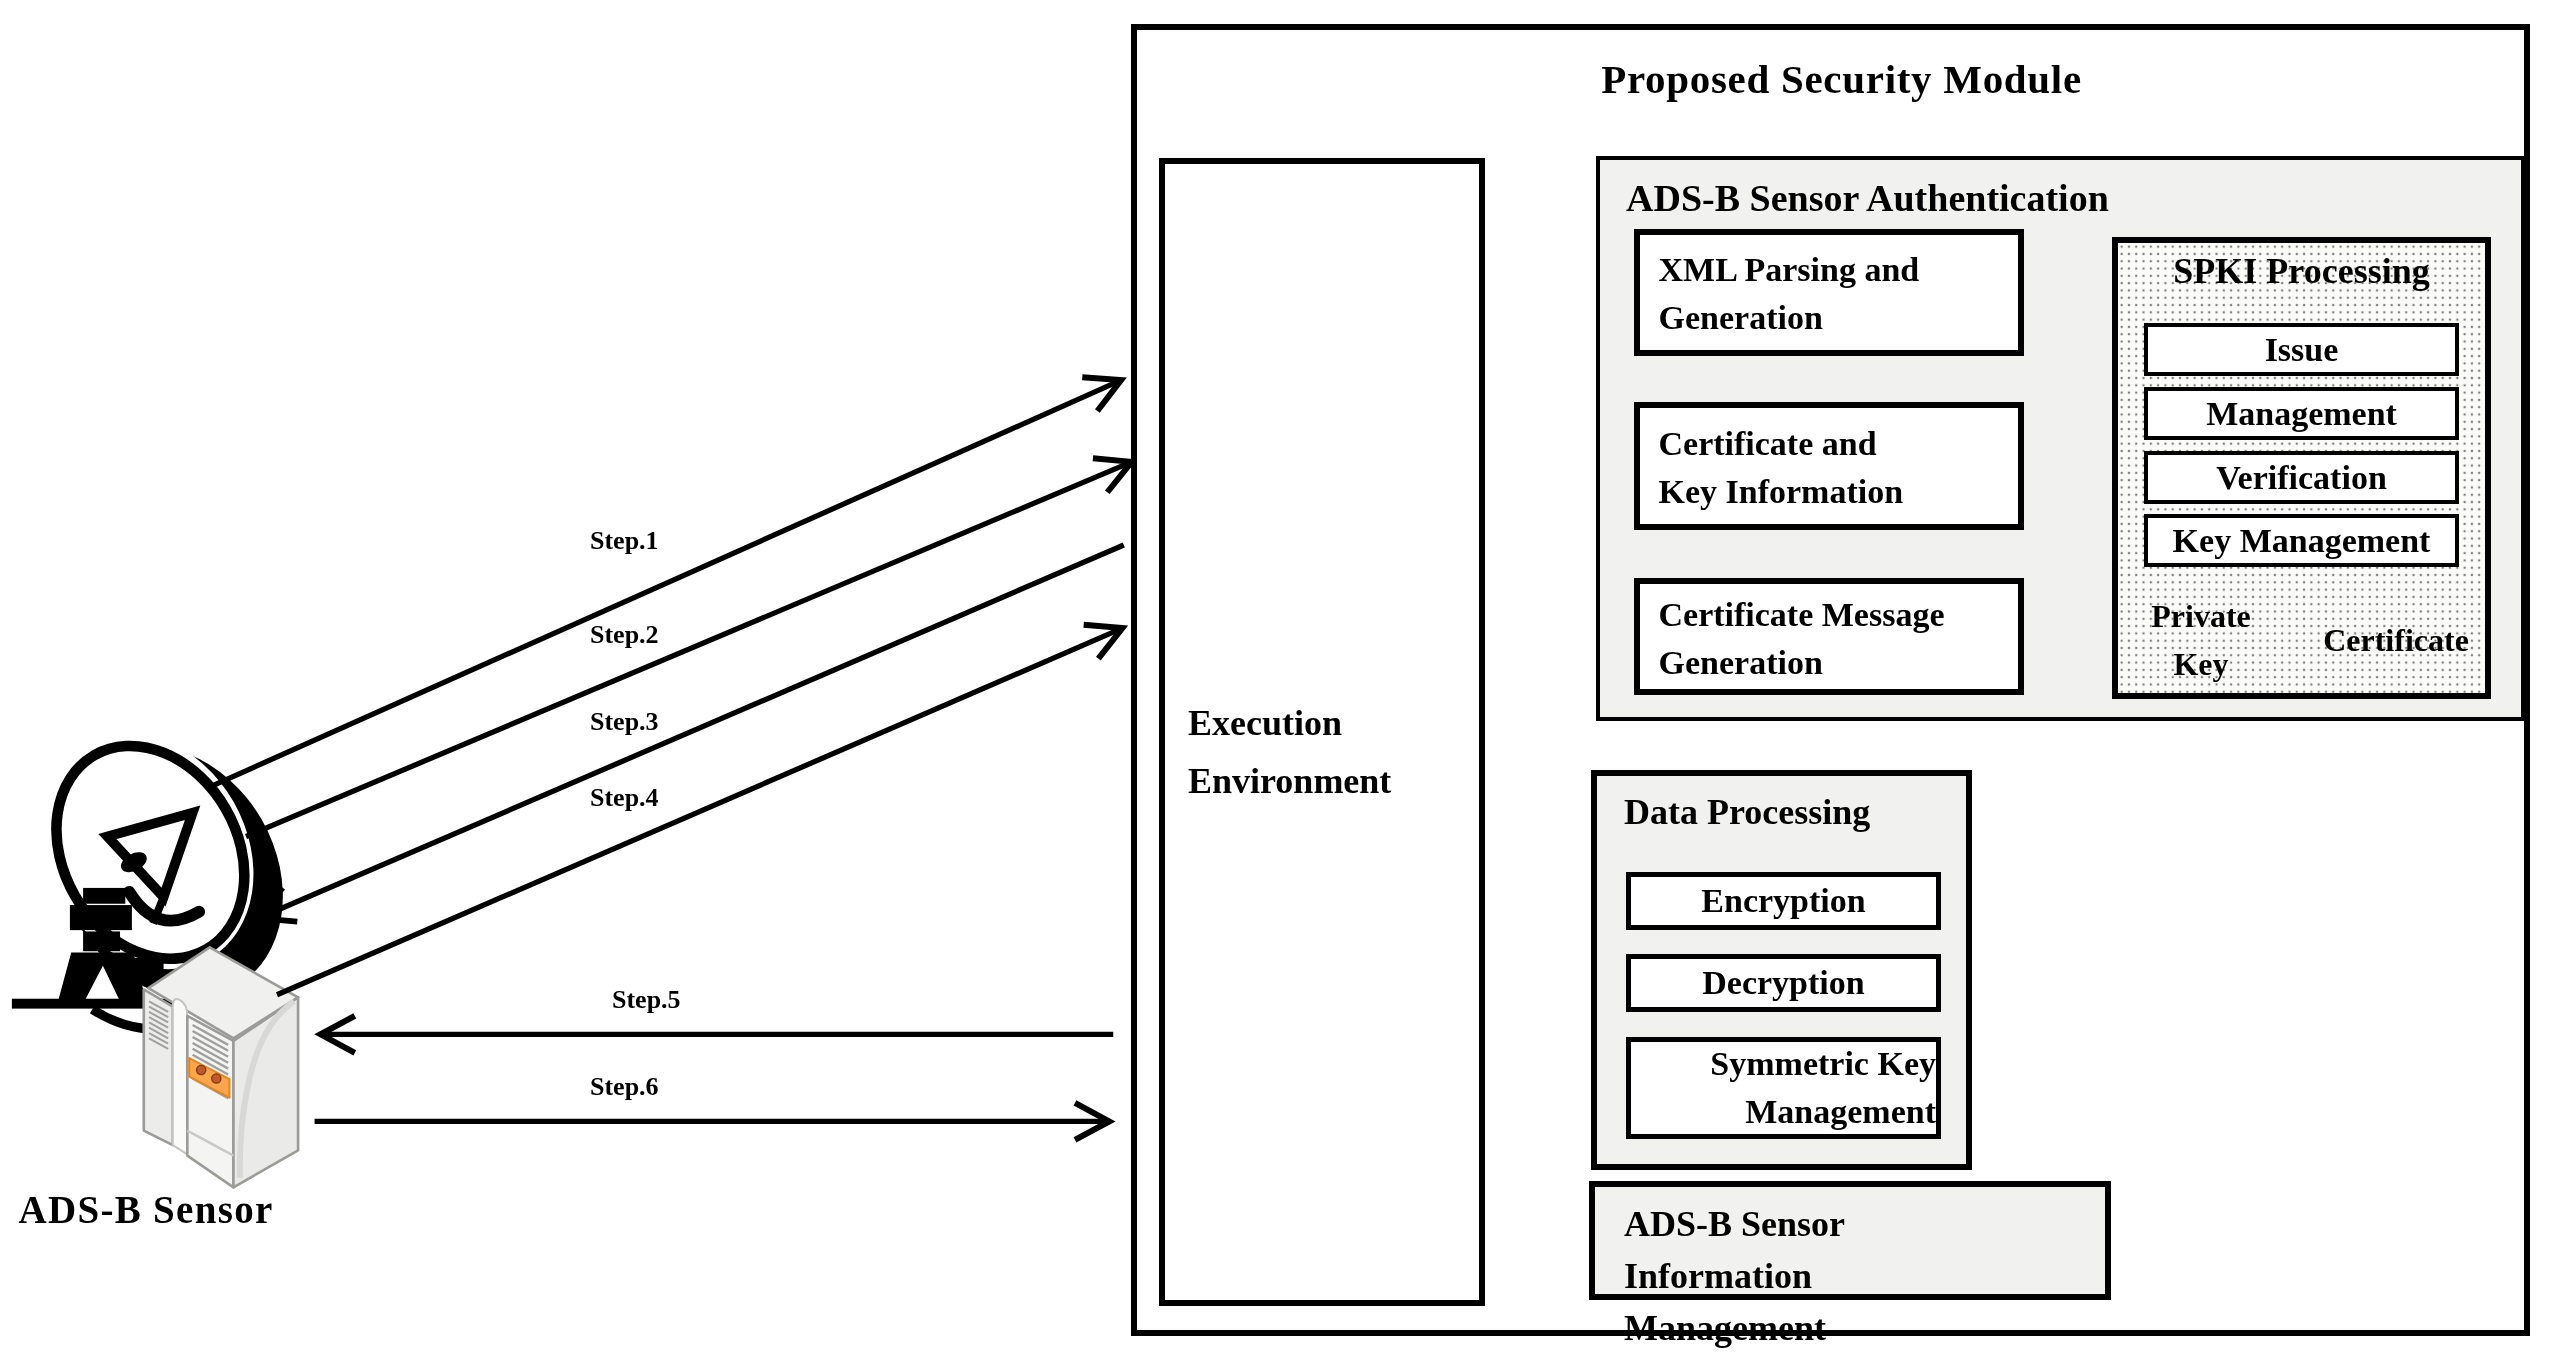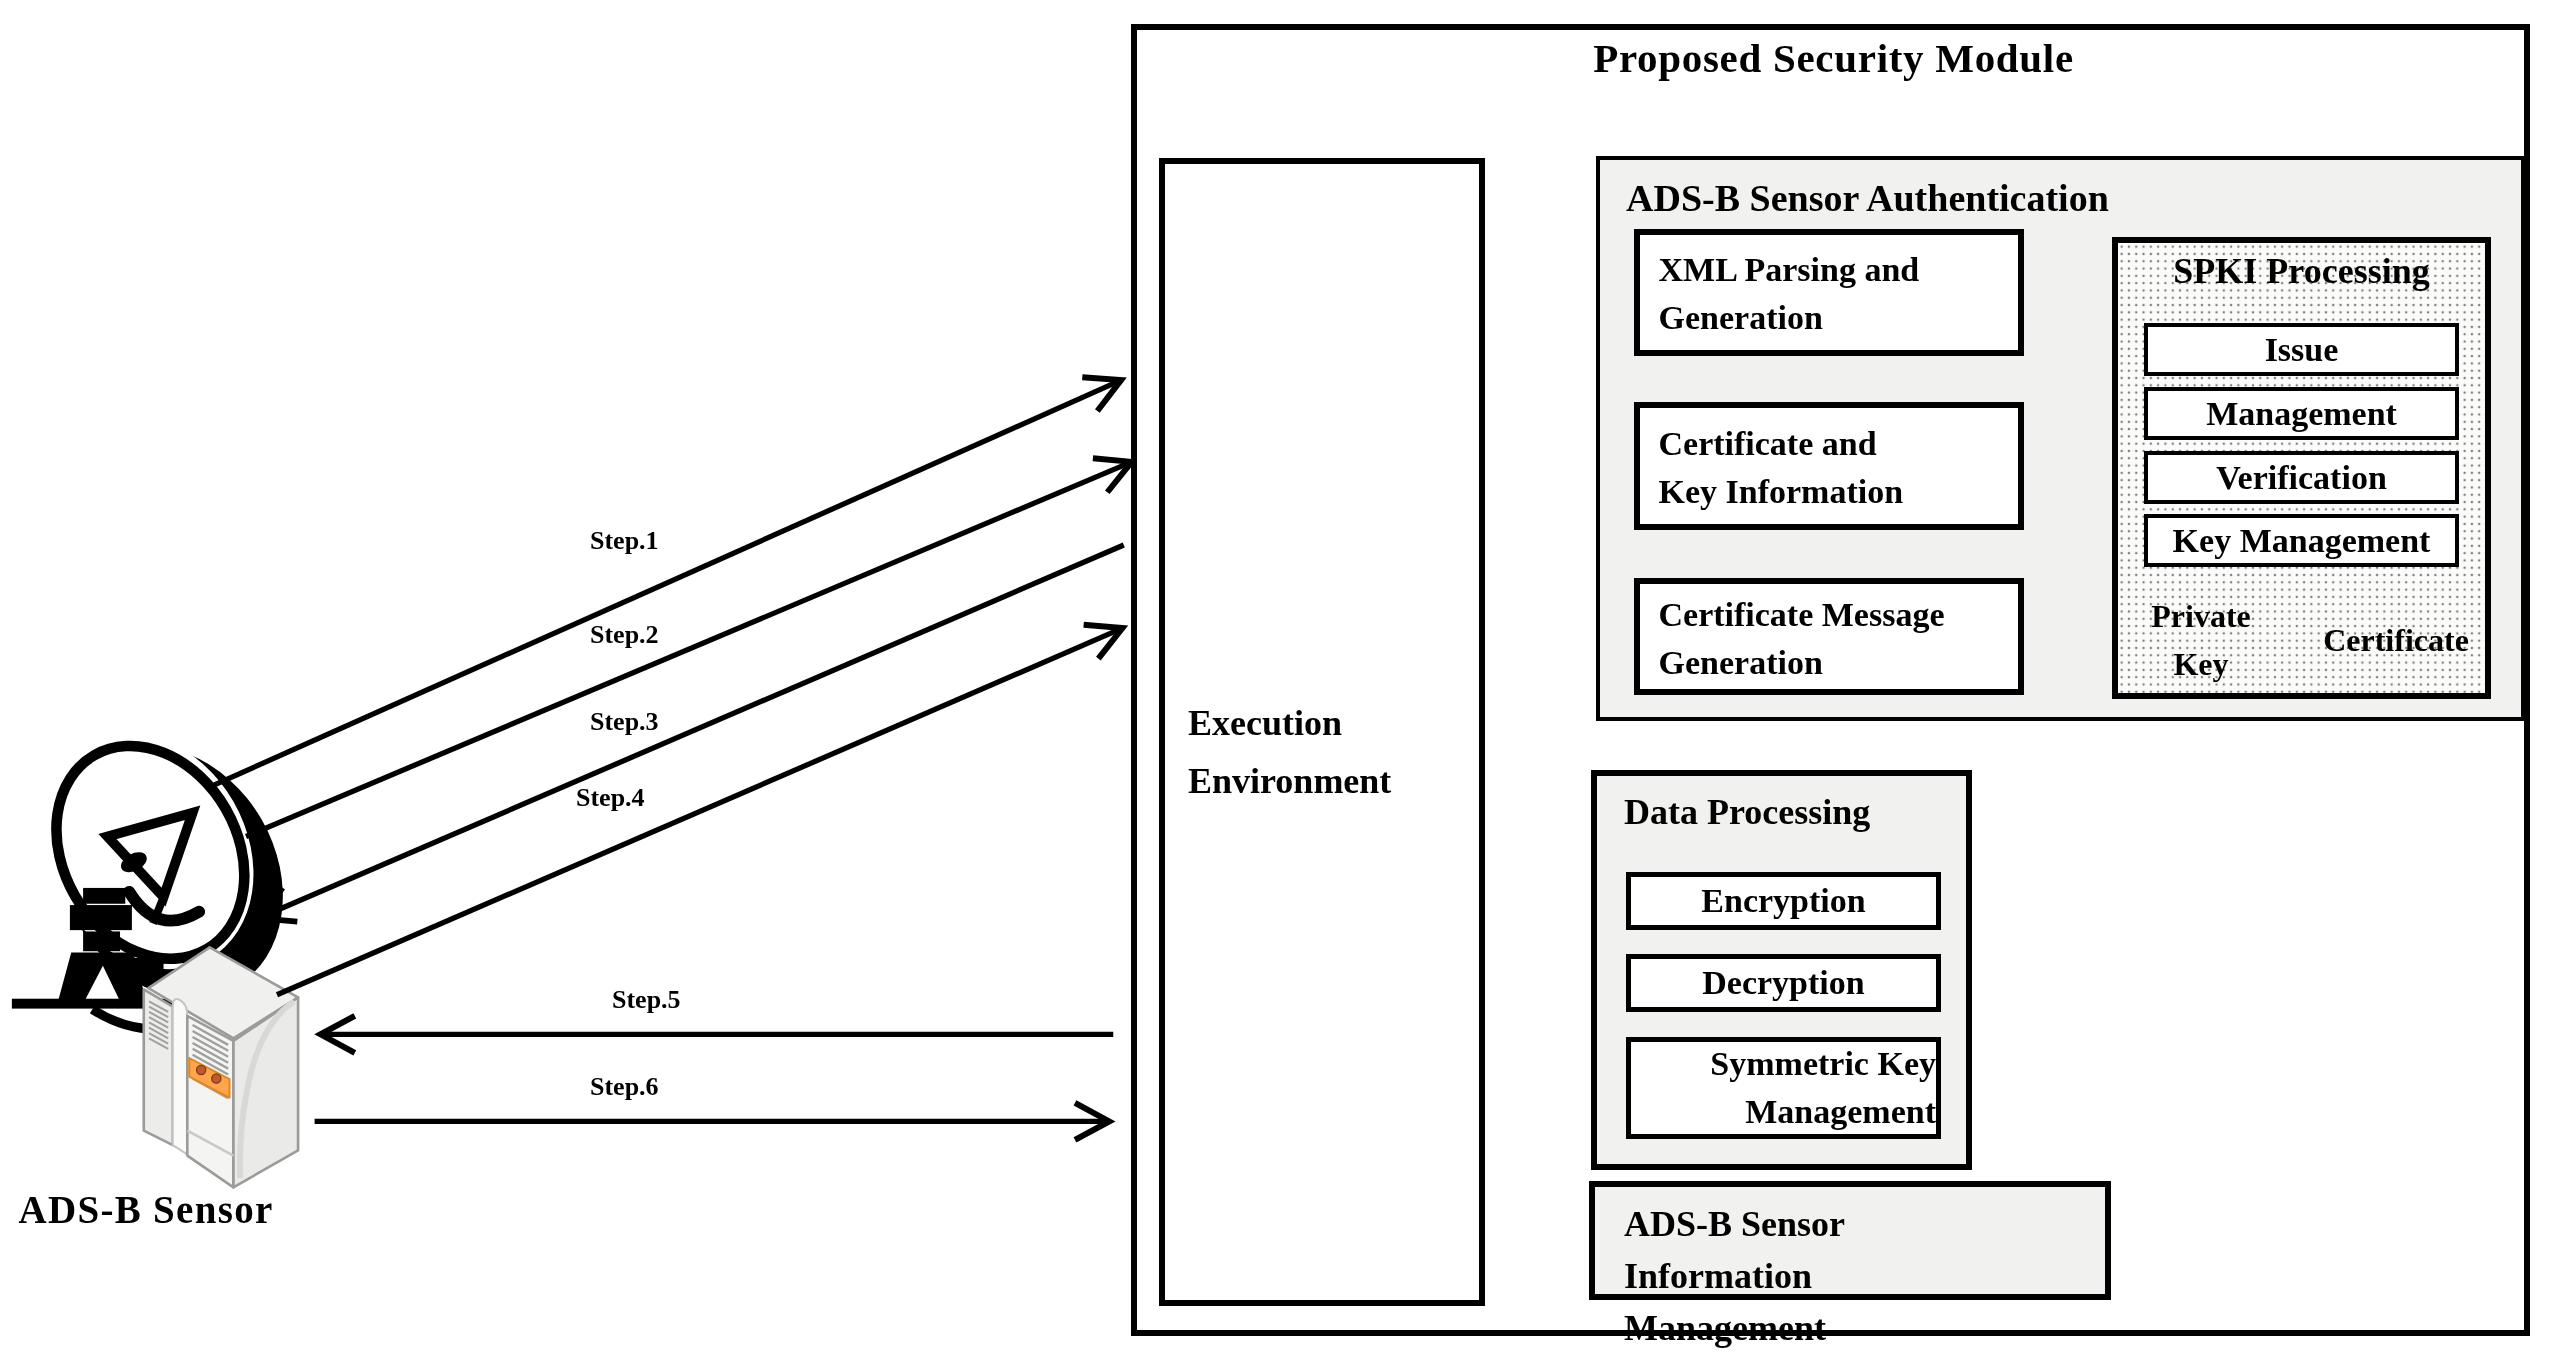--- a/index.html
+++ b/index.html
@@ -5,21 +5,21 @@
   html,body{margin:0;padding:0;background:#ffffff;}
   #canvas{
     position:relative;width:2576px;height:1363px;background:#ffffff;overflow:hidden;
     font-family:"Liberation Serif","DejaVu Serif",serif;font-weight:700;color:#000;
   }
   .abs{position:absolute;}
   .lbl{position:absolute;font-weight:700;color:#000;line-height:1.25;}
   .center{display:flex;align-items:center;justify-content:center;text-align:right;}
   
   .module-box{left:1131px;top:24.4px;width:1399px;height:1312px;border:6px solid #000;background:#ffffff;box-sizing:border-box;}
-  .module-title{left:1131px;top:33px;width:1405px;text-align:center;font-size:41px;letter-spacing:0.7px;}
+  .module-title{left:1131px;top:54px;width:1405px;text-align:center;font-size:41px;letter-spacing:0.7px;padding-left:8px;}
   
   .ee-box{left:1159px;top:158px;width:326px;height:1148px;border:6px solid #000;background:#ffffff;box-sizing:border-box;}
   .ee-label{left:1188px;top:694px;width:237px;font-size:36px;line-height:1.62;}
   
   .auth-panel{left:1596px;top:156px;width:929px;height:565px;border:4.6px solid #000;background:#f1f1ef;box-sizing:border-box;}
   .auth-title{left:1626px;top:175px;width:791px;font-size:38px;}
   .white-box{border:6px solid #000;background:#ffffff;box-sizing:border-box;}
   .xml-box{left:1634px;top:229px;width:390px;height:127px;}
   .ck-box{left:1634px;top:402px;width:390px;height:128px;}
   .cm-box{left:1634px;top:578px;width:390px;height:117px;}
@@ -157,20 +157,20 @@
   <div class="abs center dp-item" style="top:872px;height:58px;">Encryption</div>
   <div class="abs center dp-item" style="top:954px;height:58px;">Decryption</div>
   <div class="abs center dp-item" style="top:1037px;height:102px;line-height:1.4;">Symmetric Key Management</div>
 
   <div class="abs im-panel"></div>
   <div class="lbl im-title">ADS-B Sensor Information Management</div>
 
   <div class="lbl step" style="left:590px;top:525px;">Step.1</div>
   <div class="lbl step" style="left:590px;top:619px;">Step.2</div>
   <div class="lbl step" style="left:590px;top:706px;">Step.3</div>
-  <div class="lbl step" style="left:576px;top:782px;text-align:right;">Step.4</div>
+  <div class="lbl step" style="left:590px;top:782px;text-align:right;">Step.4</div>
   <div class="lbl step" style="left:612px;top:984px;">Step.5</div>
   <div class="lbl step" style="left:590px;top:1071px;">Step.6</div>
 
   <div class="lbl sensor-label">ADS-B Sensor</div>
 
 </div>
 
 
 </body></html>

